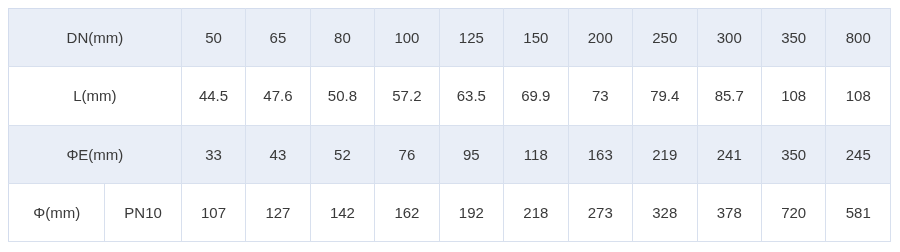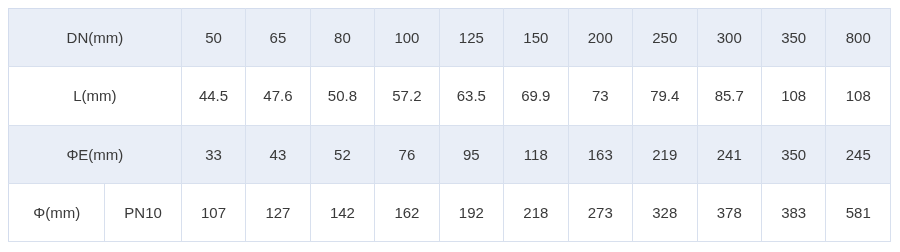--- a/index.html
+++ b/index.html
@@ -128,18 +128,18 @@
           <td class="sub-cell">PN10</td>
           <td class="data-cell">107</td>
           <td class="data-cell">127</td>
           <td class="data-cell">142</td>
           <td class="data-cell">162</td>
           <td class="data-cell">192</td>
           <td class="data-cell">218</td>
           <td class="data-cell">273</td>
           <td class="data-cell">328</td>
           <td class="data-cell">378</td>
-          <td class="data-cell">383</td>
+          <td class="data-cell">720</td>
           <td class="data-cell">581</td>
         </tr>
       </tbody>
   </table>
 </div>
 
 </body></html>

